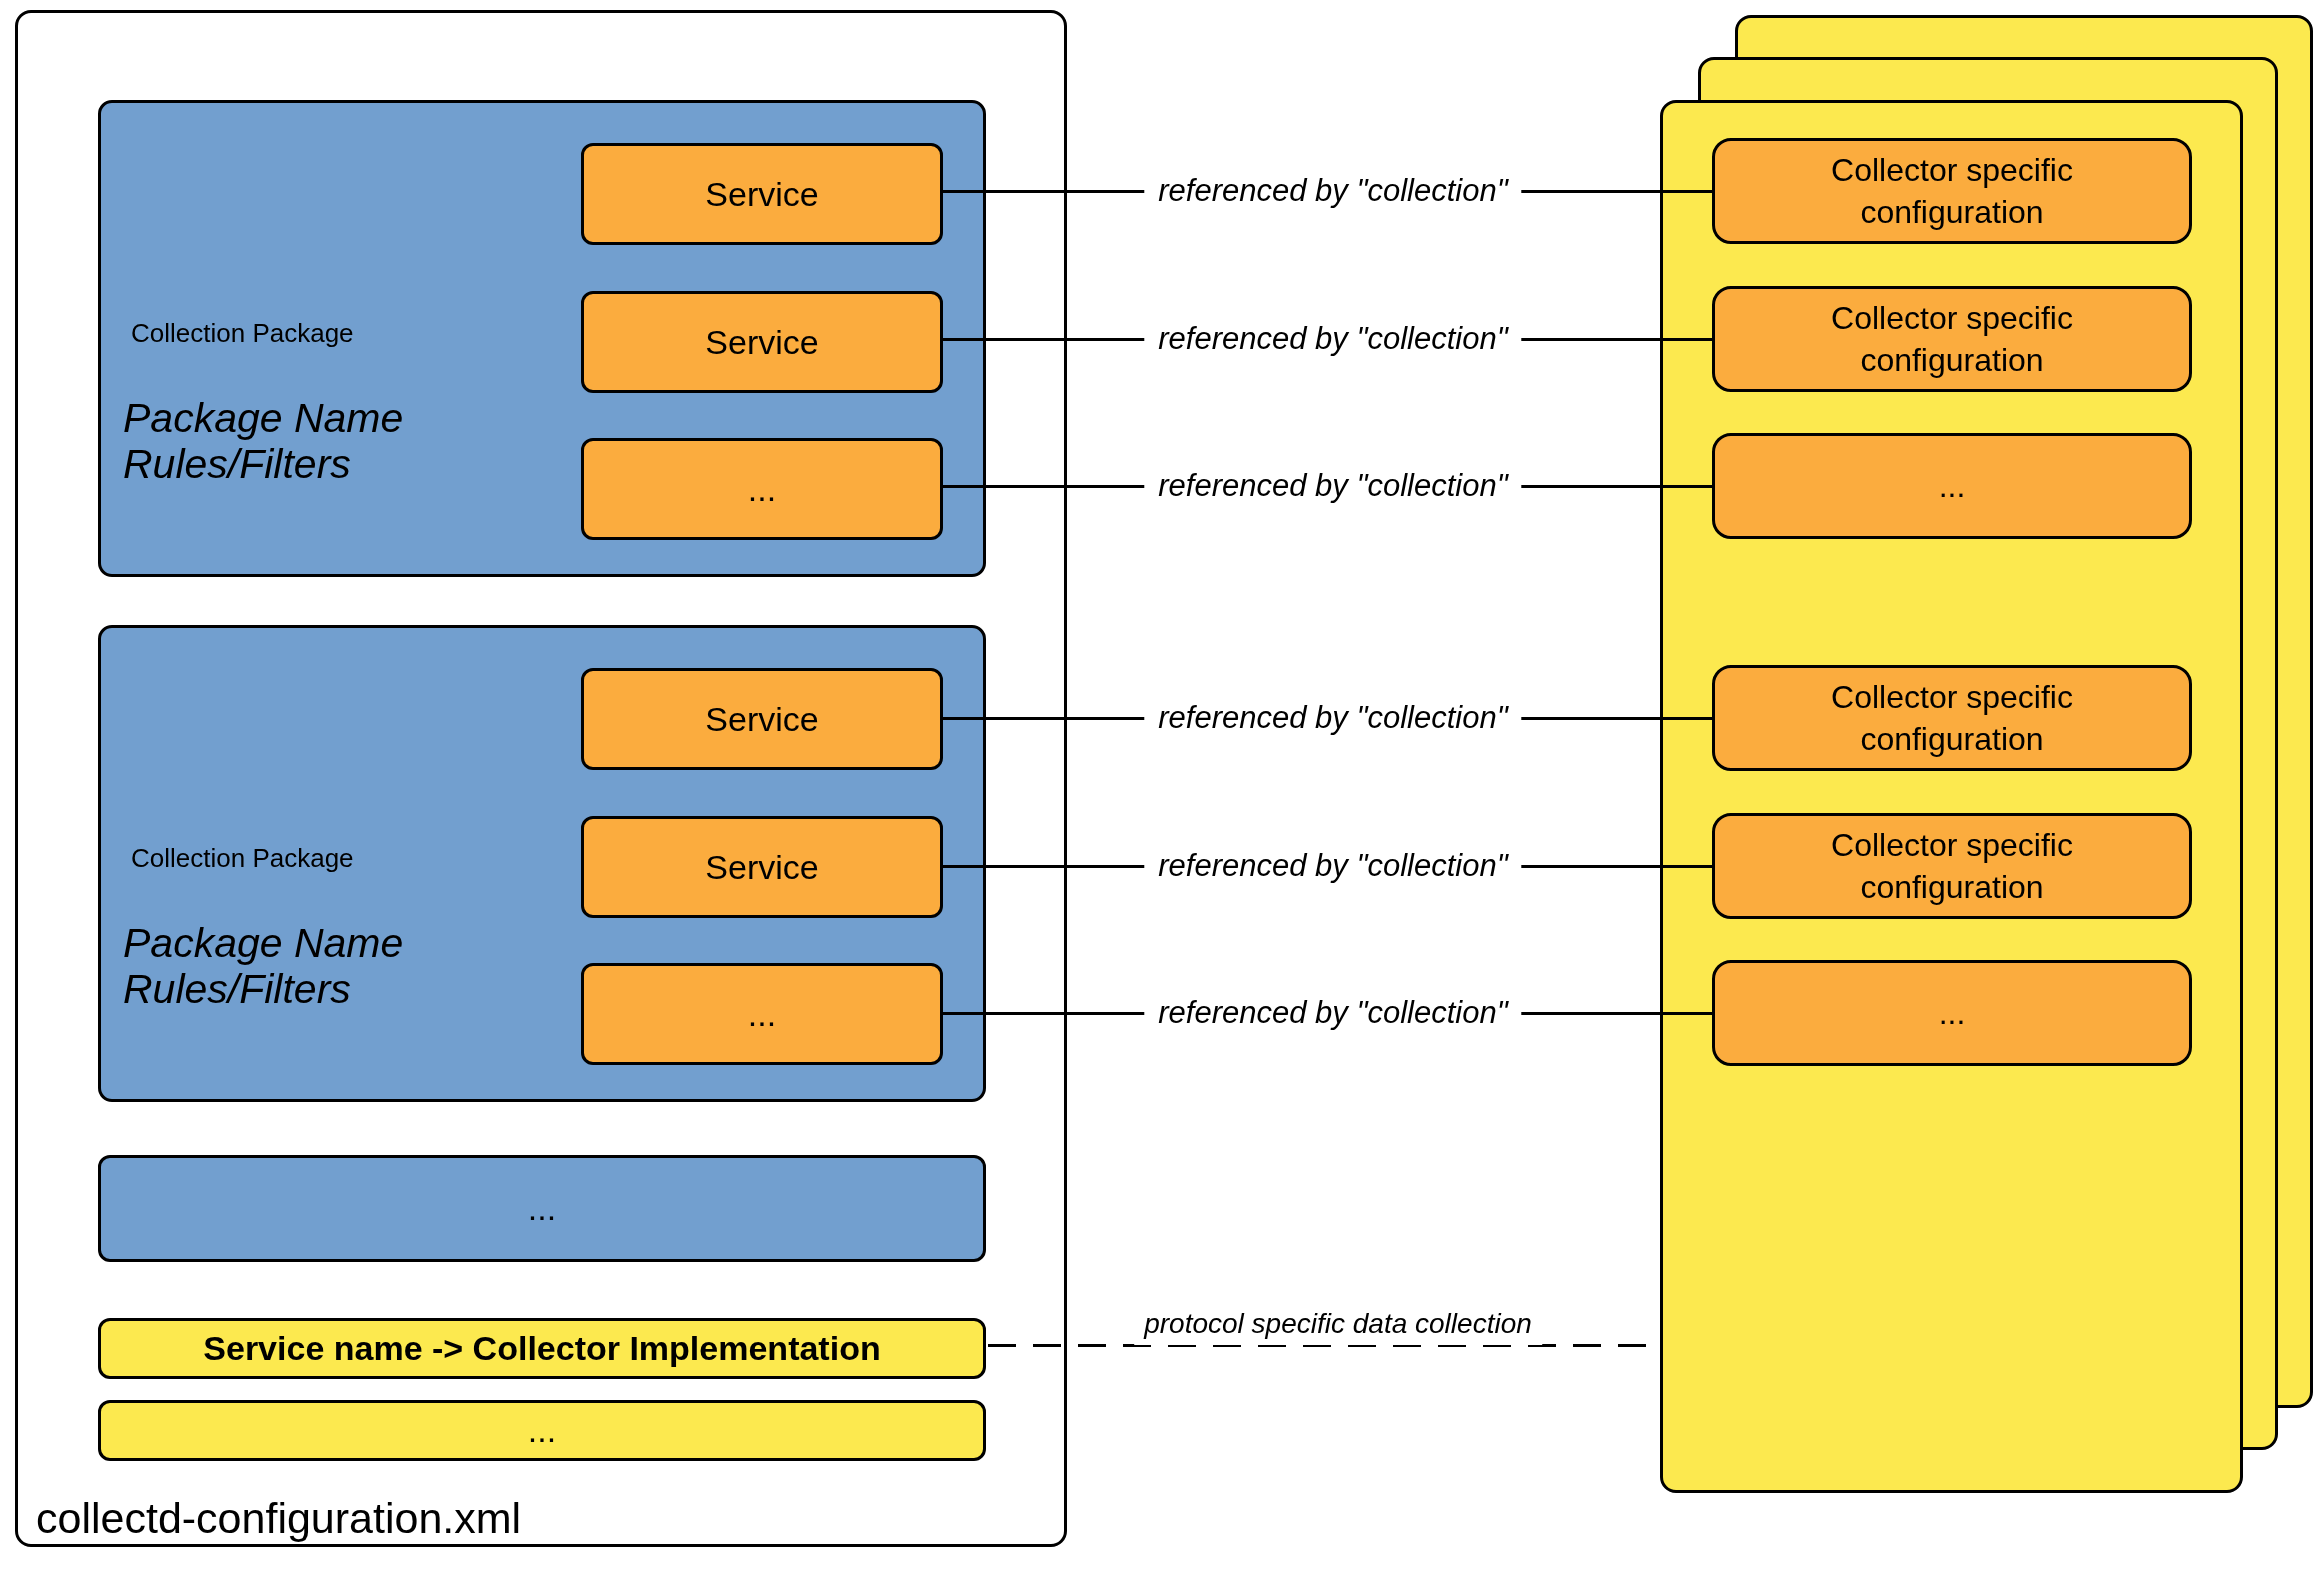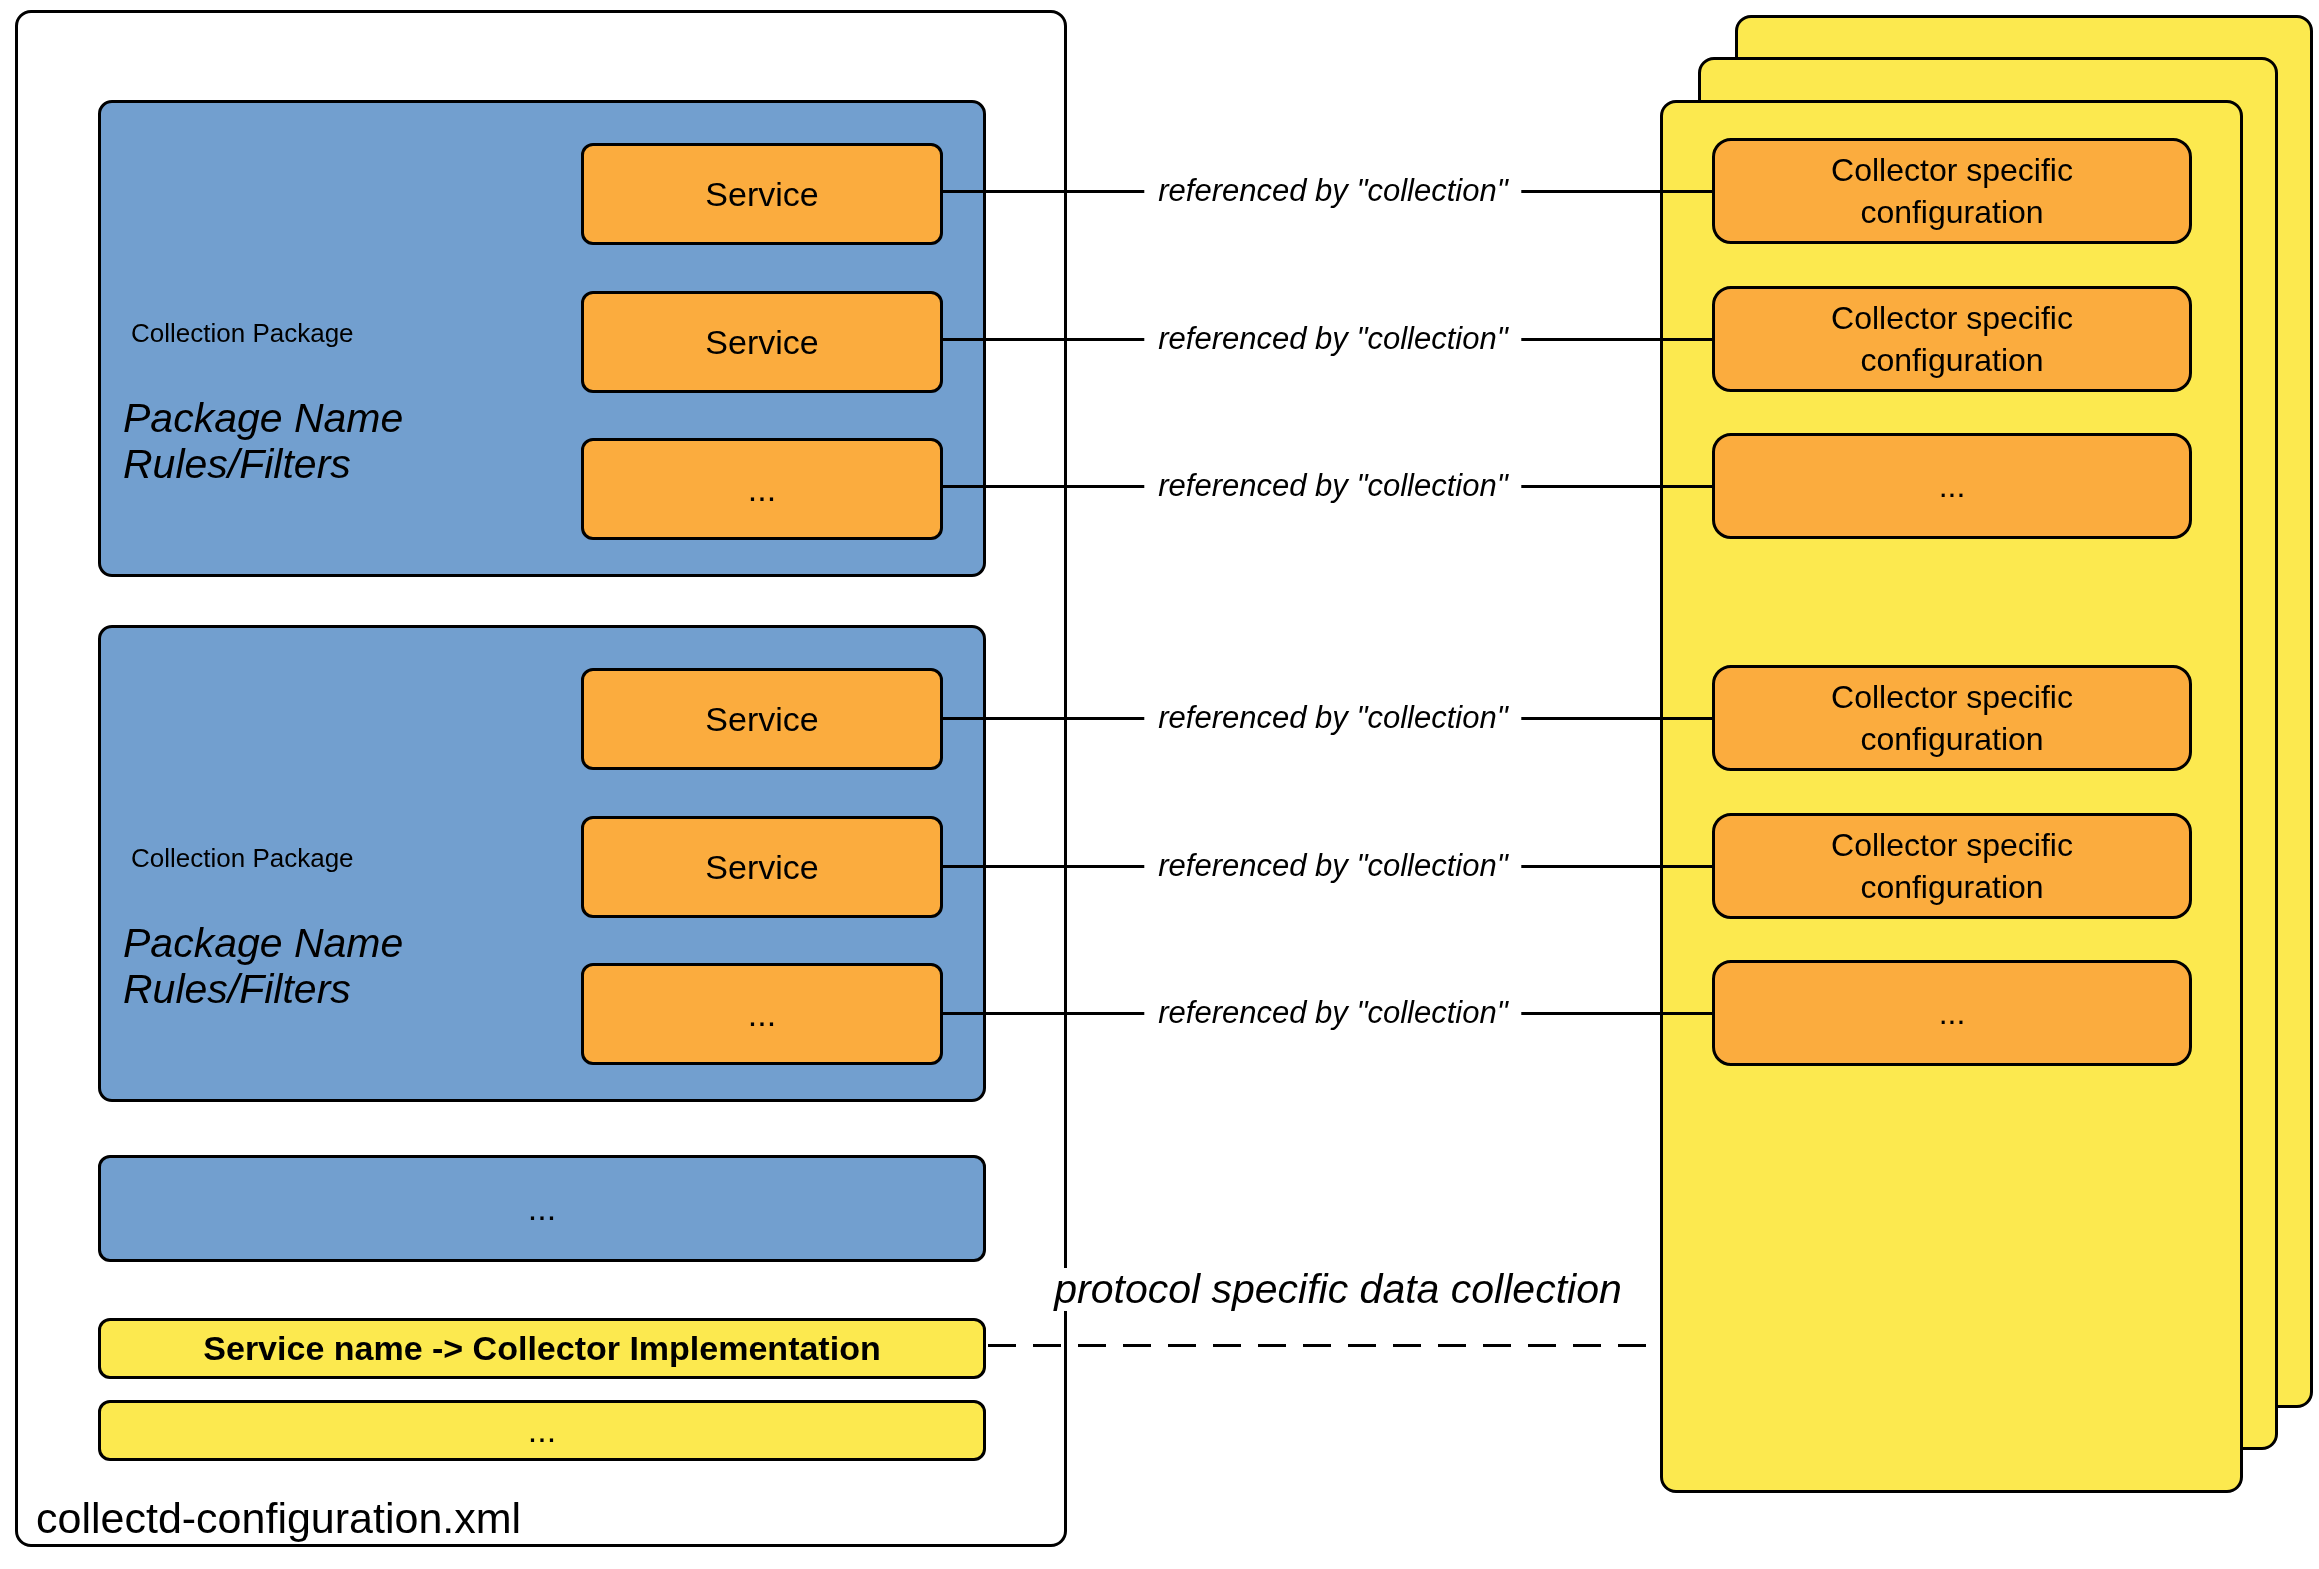--- a/index.html
+++ b/index.html
@@ -57,23 +57,23 @@
     font-style:italic;font-size:31px;line-height:44px;
   }
   .lb1{top:169px;}.lb2{top:317px;}.lb3{top:464px;}
   .lb4{top:696px;}.lb5{top:844px;}.lb6{top:991px;}
 
   .dash-line{
     position:absolute;left:988px;top:1344px;width:672px;height:3px;
     background:repeating-linear-gradient(90deg,var(--line) 0 28px,transparent 28px 45px);
   }
   .protocol-label{
-    position:absolute;left:1338px;top:1268px;transform:translateX(-50%);
+    position:absolute;left:1338px;top:1302px;transform:translateX(-50%);
     background:var(--bg);padding:0 10px;text-align:center;white-space:nowrap;
-    font-style:italic;font-size:41px;line-height:43px;
+    font-style:italic;font-size:28px;line-height:43px;
   }
 </style>
 </head>
 <body>
 
 <div class="canvas">
 
   <div class="box file-box"></div>
   <div class="abs file-label">collectd-configuration.xml</div>
 

